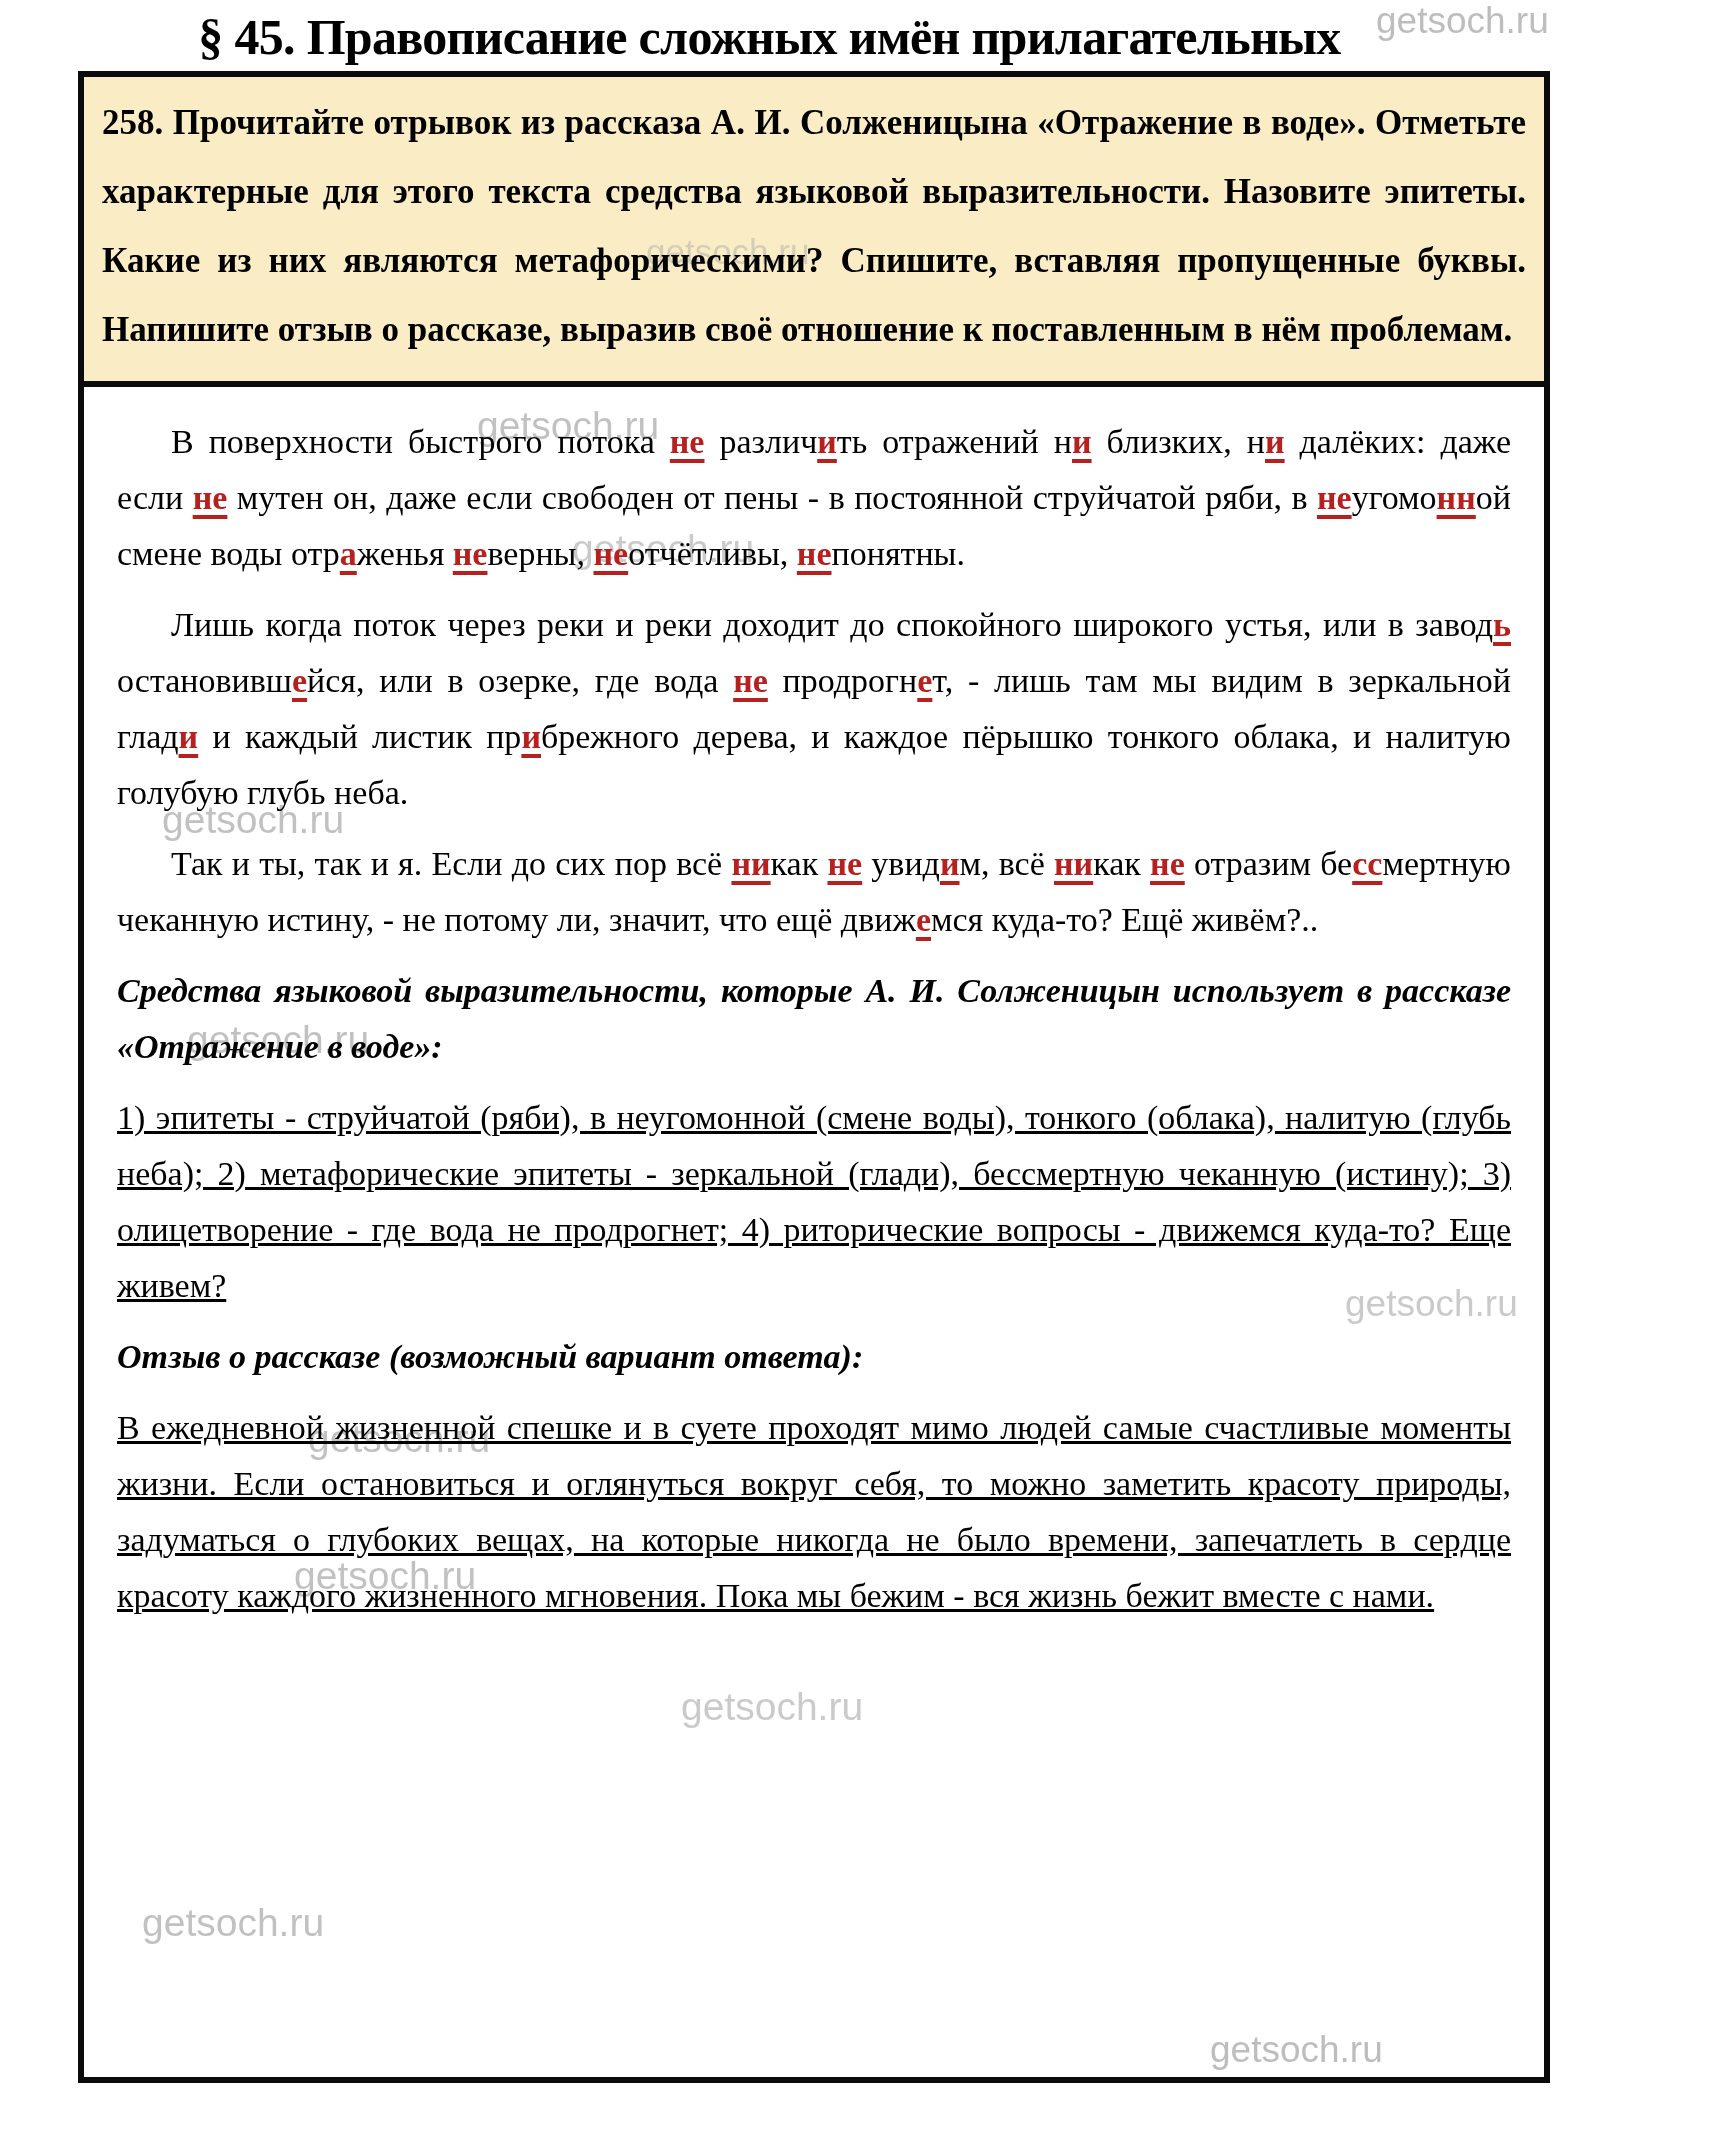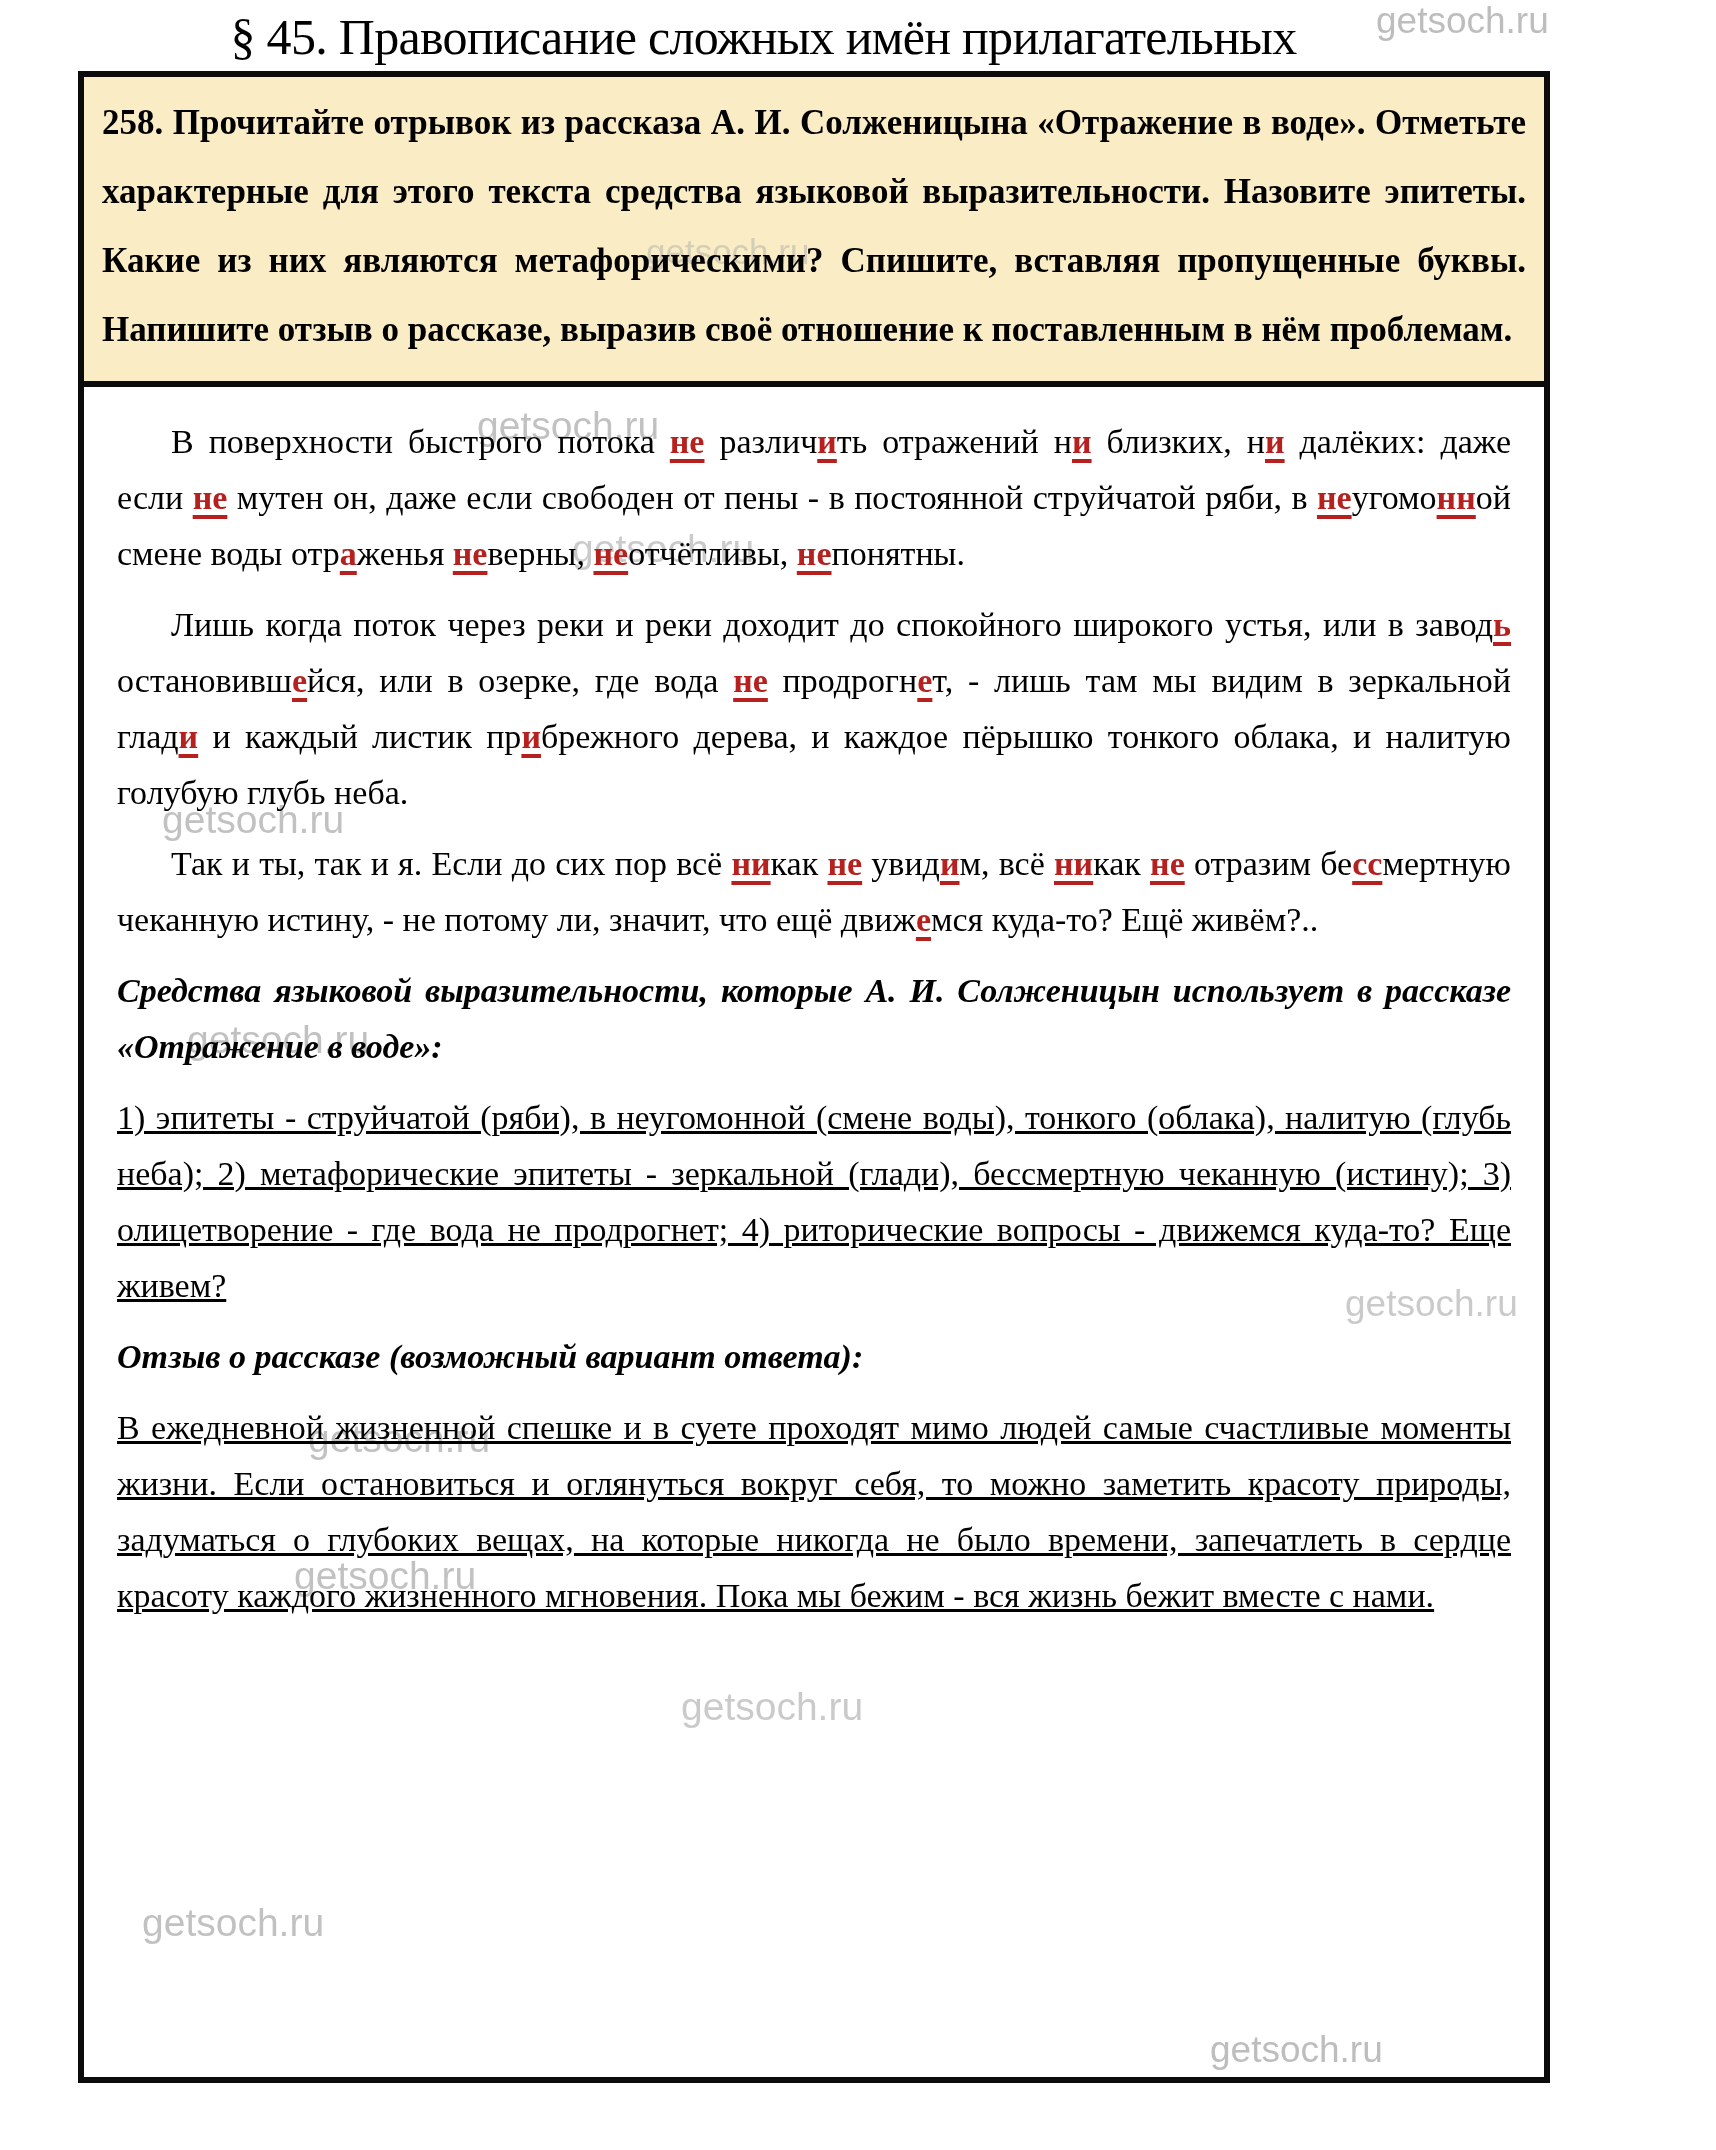--- a/index.html
+++ b/index.html
@@ -8,26 +8,26 @@
   }
   body {
     position: relative;
     width: 1717px; height: 2151px;
     overflow: hidden;
     font-family: "Liberation Serif", serif;
     color: #000;
   }
   .title {
     position: absolute;
-    top: 8.3px; left: 9px;
+    top: 8.3px; left: 15px;
     width: 1509px;
     margin: 0;
     text-align: center;
     font-size: 50px;
-    font-weight: normal;
+    font-weight: bold;
     letter-spacing: -0.7px;
     z-index: 3;
   }
   .content-box {
     position: absolute;
     left: 78px; top: 71px;
     width: 1472px; height: 2012px;
     border: 6.2px solid #0b0b0b;
     box-sizing: border-box;
   }

